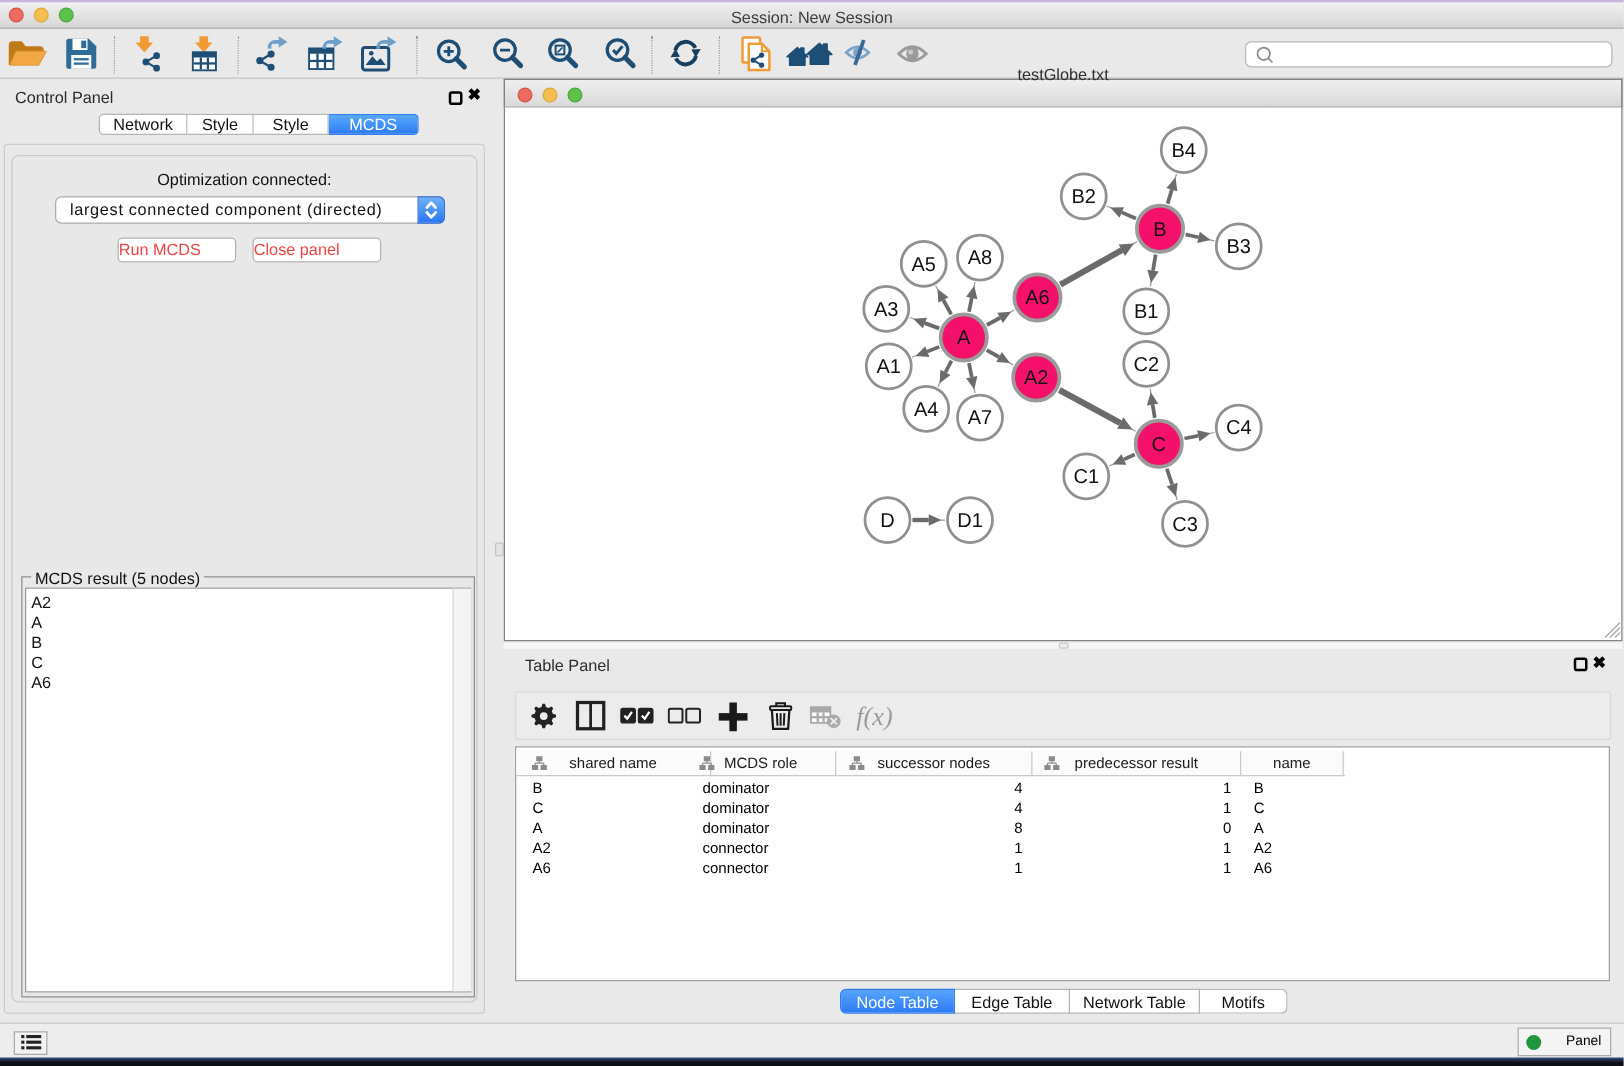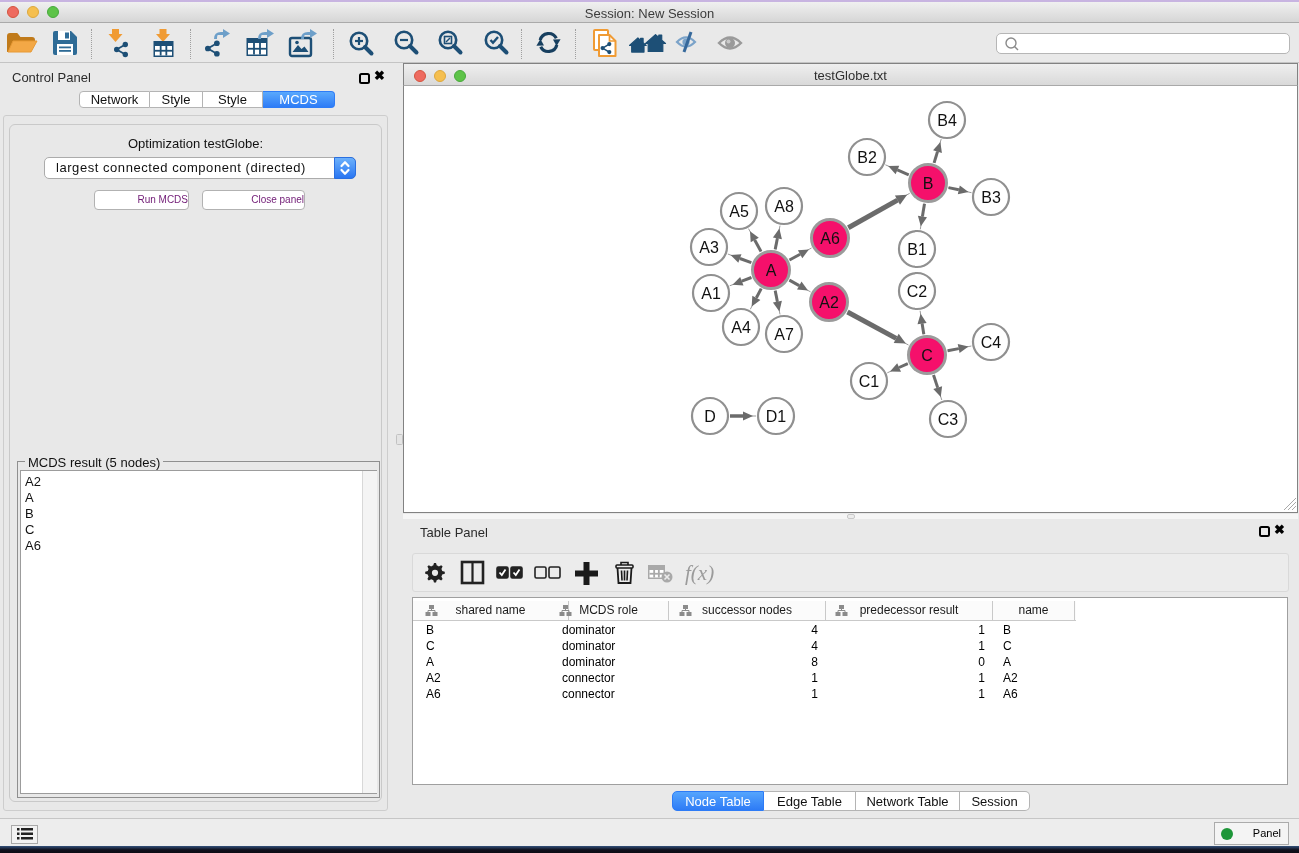--- a/index.html
+++ b/index.html
@@ -21,37 +21,37 @@
 #cpinner{left:9px;top:124px;width:373px;height:678px;border:1px solid #c9c9c9;border-radius:6px}
 .tabrow{position:absolute;display:flex}
 .tab{height:17px;line-height:16px;font-size:13px;background:#fff;border:1px solid #b4b4b4;border-left:none;color:#111;text-align:center}
 .tab.first{border-left:1px solid #b4b4b4;border-radius:4px 0 0 4px}
 .tab.last{border-radius:0 4px 4px 0}
 .tab.sel{background:linear-gradient(#5aa9fd,#2e7cf6);color:#fff;border-color:#2e7cf6}
 #cptabs{left:79px;top:91px}
 #optlabel{left:0;top:136px;width:391px;text-align:center;font-size:13px;color:#111}
 #dropdown{left:44px;top:157px;width:312px;height:22px;background:#fff;border:1px solid #ababab;border-radius:5px;font-size:13px;letter-spacing:0.55px;line-height:20px;padding-left:11px;color:#111}
 #dropbtn{left:334px;top:157px;width:22px;height:22px;border-radius:0 5px 5px 0;background:linear-gradient(#6cb1fc,#2a76f2);border:1px solid #2a6fe0}
-.btn{position:absolute;height:20px;background:#fff;border:1px solid #b2b2b2;border-radius:4px;font-size:10px;line-height:18px;text-align:right;color:#701a75}
+.btn{position:absolute;height:20px;background:#fff;border:1px solid #b2b2b2;border-radius:4px;font-size:13px;line-height:18px;text-align:left;color:#ef4444}
 #runbtn{left:94px;top:190px;width:95px}
 #closebtn{left:202px;top:190px;width:103px}
 #fieldset{left:17px;top:461px;width:363px;height:337px;border:1px solid #8f8f8f}
 #fslegend{left:25px;top:455px;background:#e8e8e8;padding:0 3px;font-size:13px;color:#111}
 #mcdslist{left:20px;top:470px;width:357px;height:324px;background:#fff;border:1px solid #9c9c9c;font-size:13px;color:#111}
 #mcdslist div{height:16px;line-height:16px;padding-left:4px}
 #mcdslist{padding-top:3px}
 #listscroll{left:362px;top:471px;width:15px;height:322px;background:#f4f4f4;border-left:1px solid #d8d8d8}
 #cpgrip{left:396px;top:434px;width:7px;height:11px;background:#e4e4e4;border:1px solid #c2c2c2;border-radius:1.5px}
 
 #netwin{left:403px;top:63px;width:895px;height:450px;border:1px solid #828282;background:#fff}
 #nettitle{left:403px;top:63px;width:895px;height:23px;background:linear-gradient(#efefef,#d9d9d9);border:1px solid #828282;border-bottom:1px solid #a9a9a9}
 #nettitle .t1{left:9.5px;top:6px;background:#ee6b60;border:1px solid #d4543f}
 #nettitle .t2{left:29.5px;top:6px;background:#f5bf4f;border:1px solid #dda83c}
 #nettitle .t3{left:49.5px;top:6px;background:#5dc348;border:1px solid #47a93c}
-#nettext{left:403px;top:68px;width:895px;text-align:center;font-size:13px;color:#2e2e2e}
+#nettext{left:403px;top:52px;width:895px;text-align:center;font-size:13px;color:#2e2e2e}
 
 #tptitle{left:420px;top:525px;font-size:13px;color:#2b2b2b}
 #tpmax{left:1259px;top:526px;width:11px;height:11px;border:2px solid #000;border-radius:2.5px}
 #tpclose{left:1274px;top:522px;font-size:13px;font-weight:bold;color:#000}
 #tptoolbar{left:412px;top:553px;width:877px;height:39px;background:#ececec;border:1px solid #d9d9d9;border-radius:3px}
 #tablebox{left:412px;top:597px;width:876px;height:188px;background:#fff;border:1px solid #9f9f9f}
 #thead{left:413px;top:601px;width:663px;height:20px;background:#fbfbfb;border-bottom:1px solid #c9c9c9}
 .hcell{position:absolute;top:0;height:20px;border-right:1px solid #c9c9c9;font-size:12px;color:#1a1a1a;text-align:center;line-height:19px}
 .rowtxt{position:absolute;font-size:12px;color:#000;height:16px;line-height:16px}
 
@@ -206,21 +206,21 @@
 <div class="abs" id="cpmax"></div>
 <div class="abs" id="cpclose">✖</div>
 <div class="abs tabrow" id="cptabs">
 <div class="tab first" style="width:71px">Network</div>
     <div class="tab" style="width:53px">Style</div>
     <div class="tab" style="width:60px">Style</div>
     <div class="tab sel last" style="width:72px">MCDS</div>
 </div>
 <div class="abs" id="cppanel"></div>
 <div class="abs" id="cpinner"></div>
-<div class="abs" id="optlabel">Optimization testGlobe:</div>
+<div class="abs" id="optlabel">Optimization connected:</div>
 <div class="abs" id="dropdown">largest connected component (directed)</div>
 <div class="abs" id="dropbtn"><svg width="20" height="20" fill="none" stroke="#fff" stroke-width="2.2" stroke-linecap="round" stroke-linejoin="round">
       <path d="M6.5 8 L10 4.2 L13.5 8"></path>
       <path d="M6.5 12 L10 15.8 L13.5 12"></path>
     </svg></div>
 <div class="abs btn" id="runbtn">Run MCDS</div>
 <div class="abs btn" id="closebtn">Close panel</div>
 <div class="abs" id="fieldset"></div>
 <div class="abs" id="fslegend">MCDS result (5 nodes)</div>
 <div class="abs" id="mcdslist">
@@ -447,21 +447,21 @@
 <svg class="abs" style="left:835px;top:604px" width="13" height="13" viewBox="0 0 13 13">
     <rect x="4" y="1" width="5" height="4" fill="#8b8b8b"></rect>
     <rect x="0.5" y="8" width="5" height="4" fill="#8b8b8b"></rect>
     <rect x="7.5" y="8" width="5" height="4" fill="#8b8b8b"></rect>
     <path d="M6.5 5 L6.5 6.5 M3 6.5 L10 6.5 M3 6.5 L3 8 M10 6.5 L10 8" stroke="#8b8b8b" fill="none" stroke-width="1"></path>
   </svg>
 <div class="abs tabrow" id="bottabs">
 <div class="btab sel first" style="width:92px">Node Table</div>
     <div class="btab" style="width:92px">Edge Table</div>
     <div class="btab" style="width:104px">Network Table</div>
-    <div class="btab last" style="width:70px">Session</div>
+    <div class="btab last" style="width:70px">Motifs</div>
 </div>
 <div class="abs" id="statusbar"></div>
 <div class="abs" id="listbtn"><svg width="25" height="17" viewBox="1 3 25 17">
       <g fill="#222">
         <rect x="6" y="5" width="2.5" height="2.5"></rect>
         <rect x="10" y="5" width="12" height="2.5"></rect>
         <rect x="6" y="9.5" width="2.5" height="2.5"></rect>
         <rect x="10" y="9.5" width="12" height="2.5"></rect>
         <rect x="6" y="14" width="2.5" height="2.5"></rect>
         <rect x="10" y="14" width="12" height="2.5"></rect>

